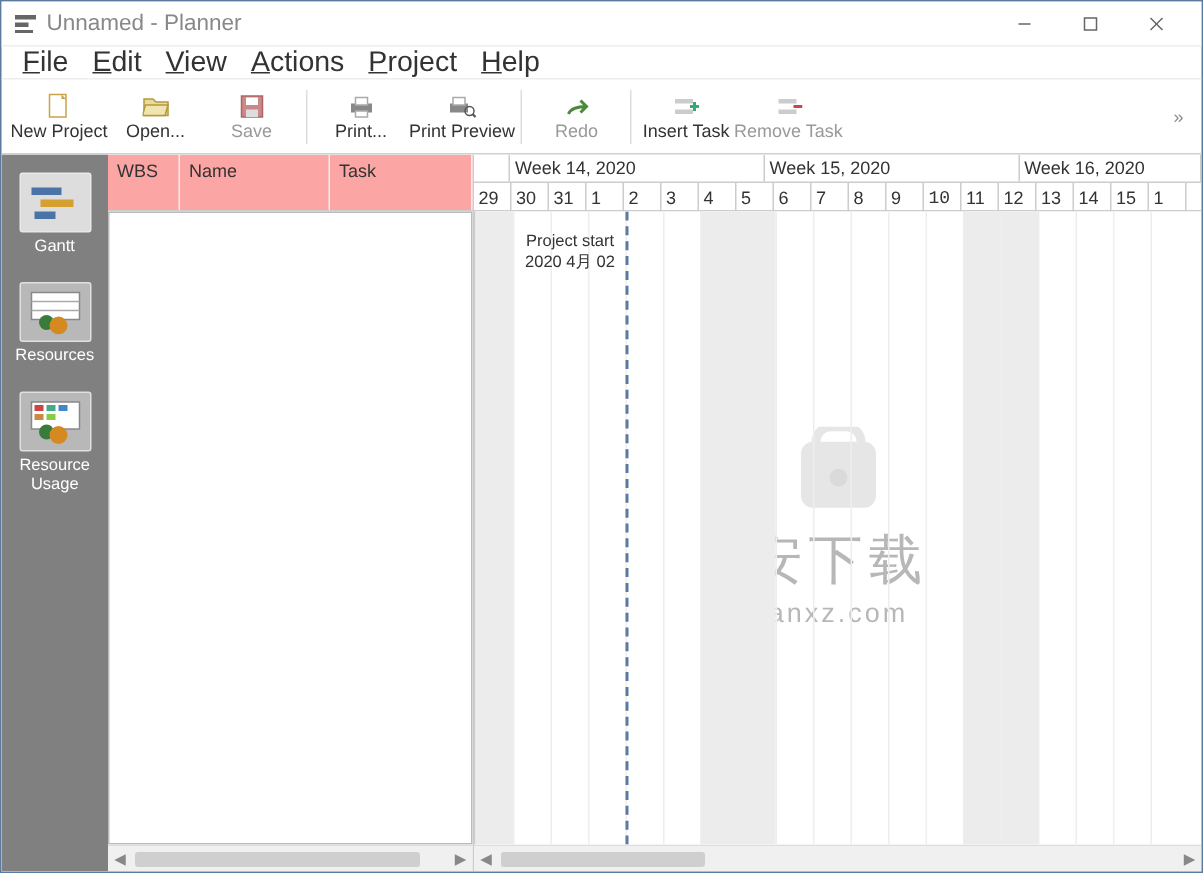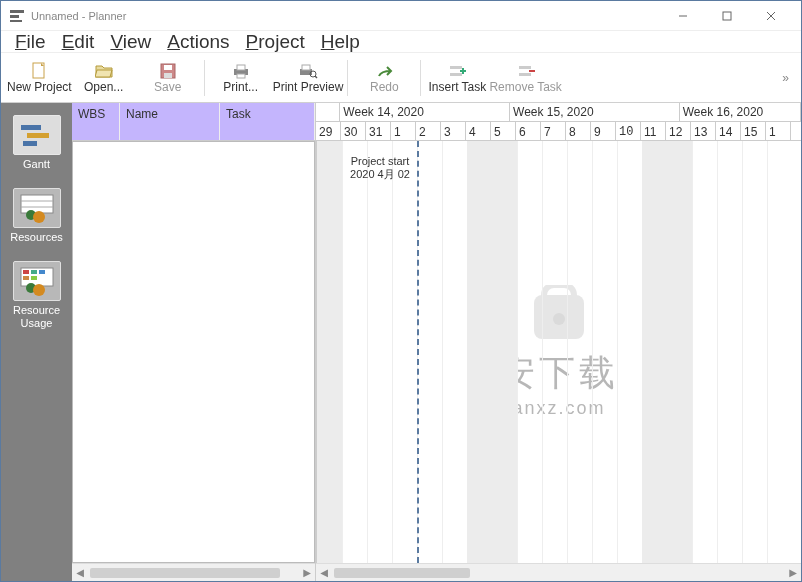--- a/index.html
+++ b/index.html
@@ -1,37 +1,37 @@
 <!DOCTYPE html>
 <html><head>
 <meta charset="utf-8">
 <style>
 * { box-sizing: border-box; margin: 0; padding: 0; font-family: "Segoe UI", Tahoma, sans-serif; }
 body { width: 802px; height: 582px; background: #fff; border: 1px solid #5a7aa0; overflow: hidden; display: flex; flex-direction: column; }
-.titlebar { height: 30px; background: #fff; display: flex; align-items: center; padding: 0 8px; color: #888; font-size: 11px; border-bottom: 1px solid #eee; }
+.titlebar { height: 30px; background: #fff; display: flex; align-items: center; padding: 0 8px; color: #888; font-size: 15px; border-bottom: 1px solid #eee; }
 .titlebar .app-icon { width: 16px; height: 16px; margin-right: 6px; }
 .titlebar .title { flex: 1; }
 .titlebar .win-btn { width: 44px; height: 30px; display: flex; align-items: center; justify-content: center; color: #666; }
 .menubar { height: 22px; display: flex; align-items: center; padding: 0 6px; font-size: 19px; color: #333; border-bottom: 1px solid #eee; }
 .menubar .menu-item { padding: 2px 8px; cursor: default; }
 .menubar .menu-item u { text-decoration: underline; }
 .toolbar { height: 50px; display: flex; align-items: center; padding: 2px 6px; border-bottom: 1px solid #d0d0d0; gap: 0; }
 .toolbar .tb-btn { display: flex; flex-direction: column; align-items: center; justify-content: center; min-width: 64px; height: 46px; font-size: 12px; color: #333; cursor: default; }
 .toolbar .tb-btn.dim { color: #999; }
 .toolbar .tb-icon { width: 20px; height: 18px; display: flex; align-items: center; justify-content: center; }
 .toolbar .sep { width: 1px; height: 36px; background: #ddd; margin: 0 4px; }
 .toolbar .chev { margin-left: auto; color: #888; font-size: 12px; padding: 0 6px; }
 .content { flex: 1; display: flex; overflow: hidden; }
 .sidebar { width: 71px; background: #808080; display: flex; flex-direction: column; align-items: center; padding-top: 8px; gap: 10px; }
 .side-item { width: 62px; display: flex; flex-direction: column; align-items: center; color: #fff; font-size: 11px; text-align: center; cursor: default; padding: 4px 0; }
 .side-item.active .side-icon-box { background: #ddd; border: 1px solid #e8e8e8; }
 .side-icon-box { width: 48px; height: 40px; background: #b8b8b8; border: 1px solid #e0e0e0; border-radius: 2px; display: flex; align-items: center; justify-content: center; margin-bottom: 3px; }
 .main { flex: 1; display: flex; overflow: hidden; }
 .table-pane { width: 244px; display: flex; flex-direction: column; border-right: 1px solid #ccc; }
-.table-header { height: 38px; display: flex; border-bottom: 1px solid #ccc; background: #c4b5fd; }
+.table-header { height: 38px; display: flex; border-bottom: 1px solid #ccc; background: #fca5a5; }
 .table-header .th { border-right: 1px solid #eee; padding: 4px 6px; font-size: 12px; color: #333; display: flex; align-items: flex-start; }
 .table-body { flex: 1; border: 1px solid #bbb; margin: 0; background: #fff; }
 .hscroll { height: 18px; background: #f0f0f0; border-top: 1px solid #ddd; display: flex; align-items: center; }
 .hscroll .arrow { width: 16px; height: 16px; display: flex; align-items: center; justify-content: center; color: #888; font-size: 10px; }
 .hscroll .track { flex: 1; height: 14px; background: #f0f0f0; position: relative; }
 .hscroll .thumb { position: absolute; height: 10px; top: 2px; background: #cfcfcf; border-radius: 2px; }
 .gantt-pane { flex: 1; display: flex; flex-direction: column; overflow: hidden; position: relative; }
 .gantt-head { height: 38px; border-bottom: 1px solid #ccc; position: relative; background: #fff; }
 .gantt-head .wk-row, .gantt-head .day-row { position: absolute; left: 0; right: 0; display: flex; }
 .gantt-head .wk-row { top: 0; height: 19px; border-bottom: 1px solid #ccc; }

